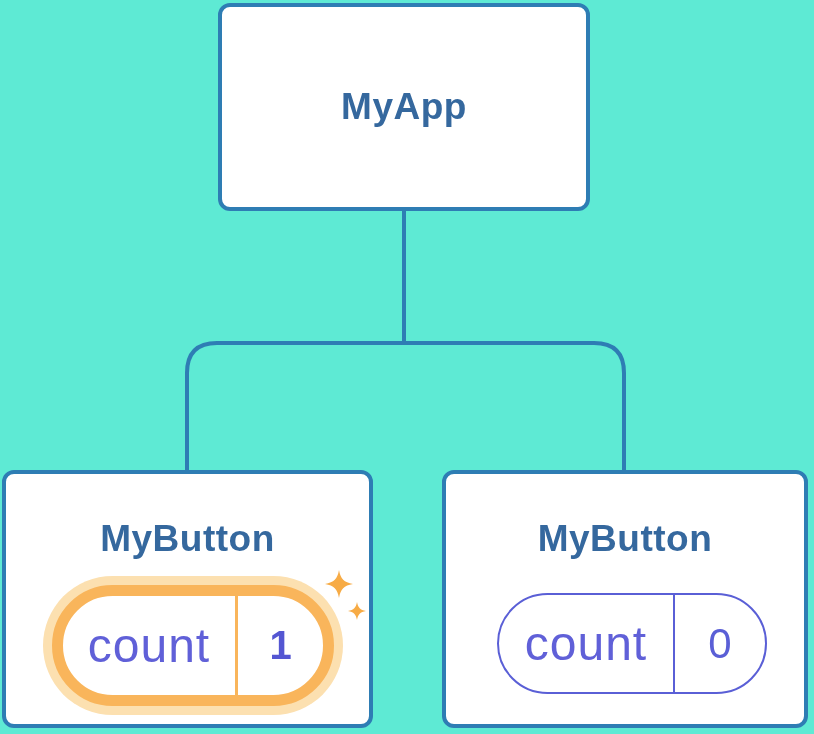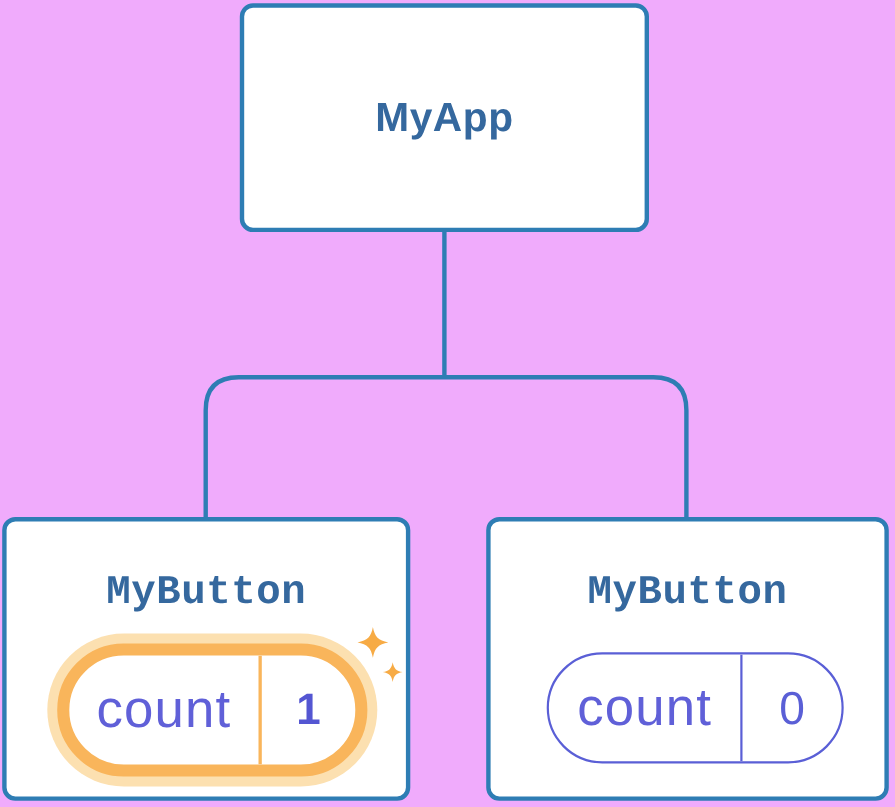--- a/index.html
+++ b/index.html
@@ -5,21 +5,21 @@
   html, body {
     margin: 0;
     padding: 0;
     background: #4c6873;
     font-family: "Liberation Sans", sans-serif;
   }
   .stage {
     position: relative;
     width: 814px;
     height: 734px;
-    background: #f0abfc;
+    background: #5eead4;
     overflow: hidden;
   }
   .connector-svg {
     position: absolute;
     left: 0; top: 0;
     width: 814px; height: 734px;
     pointer-events: none;
   }
   .node-card {
     position: absolute;
@@ -48,21 +48,20 @@
     font-size: 37px;
     font-weight: 600;
     letter-spacing: 0.5px;
     text-align: center;
     white-space: nowrap;
   }
   .child-title {
     position: absolute;
     left: 0; right: 0;
     top: 44px;
-    font-family: Liberation Mono, monospace;
   }
   .state-pill {
     position: absolute;
     display: flex;
     align-items: stretch;
     box-sizing: border-box;
     background: #ffffff;
     border-radius: 70px;
     overflow: hidden;
   }

